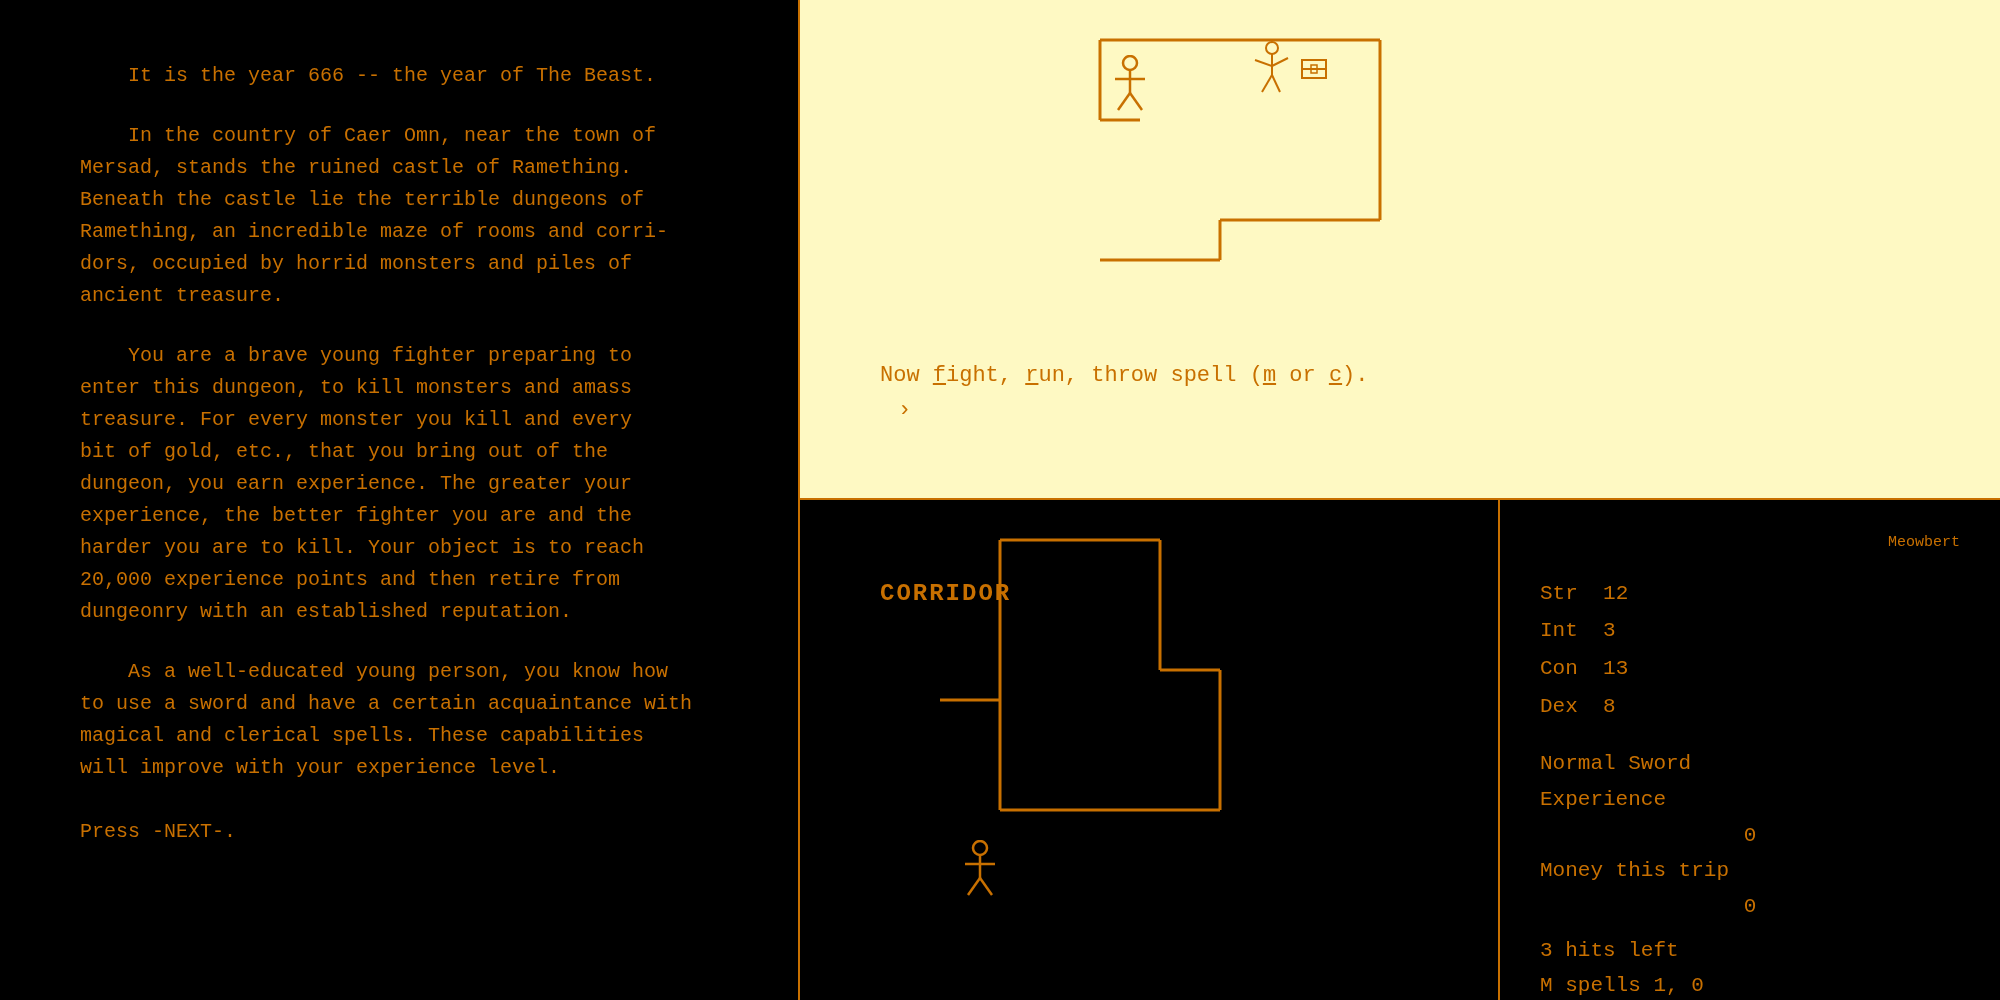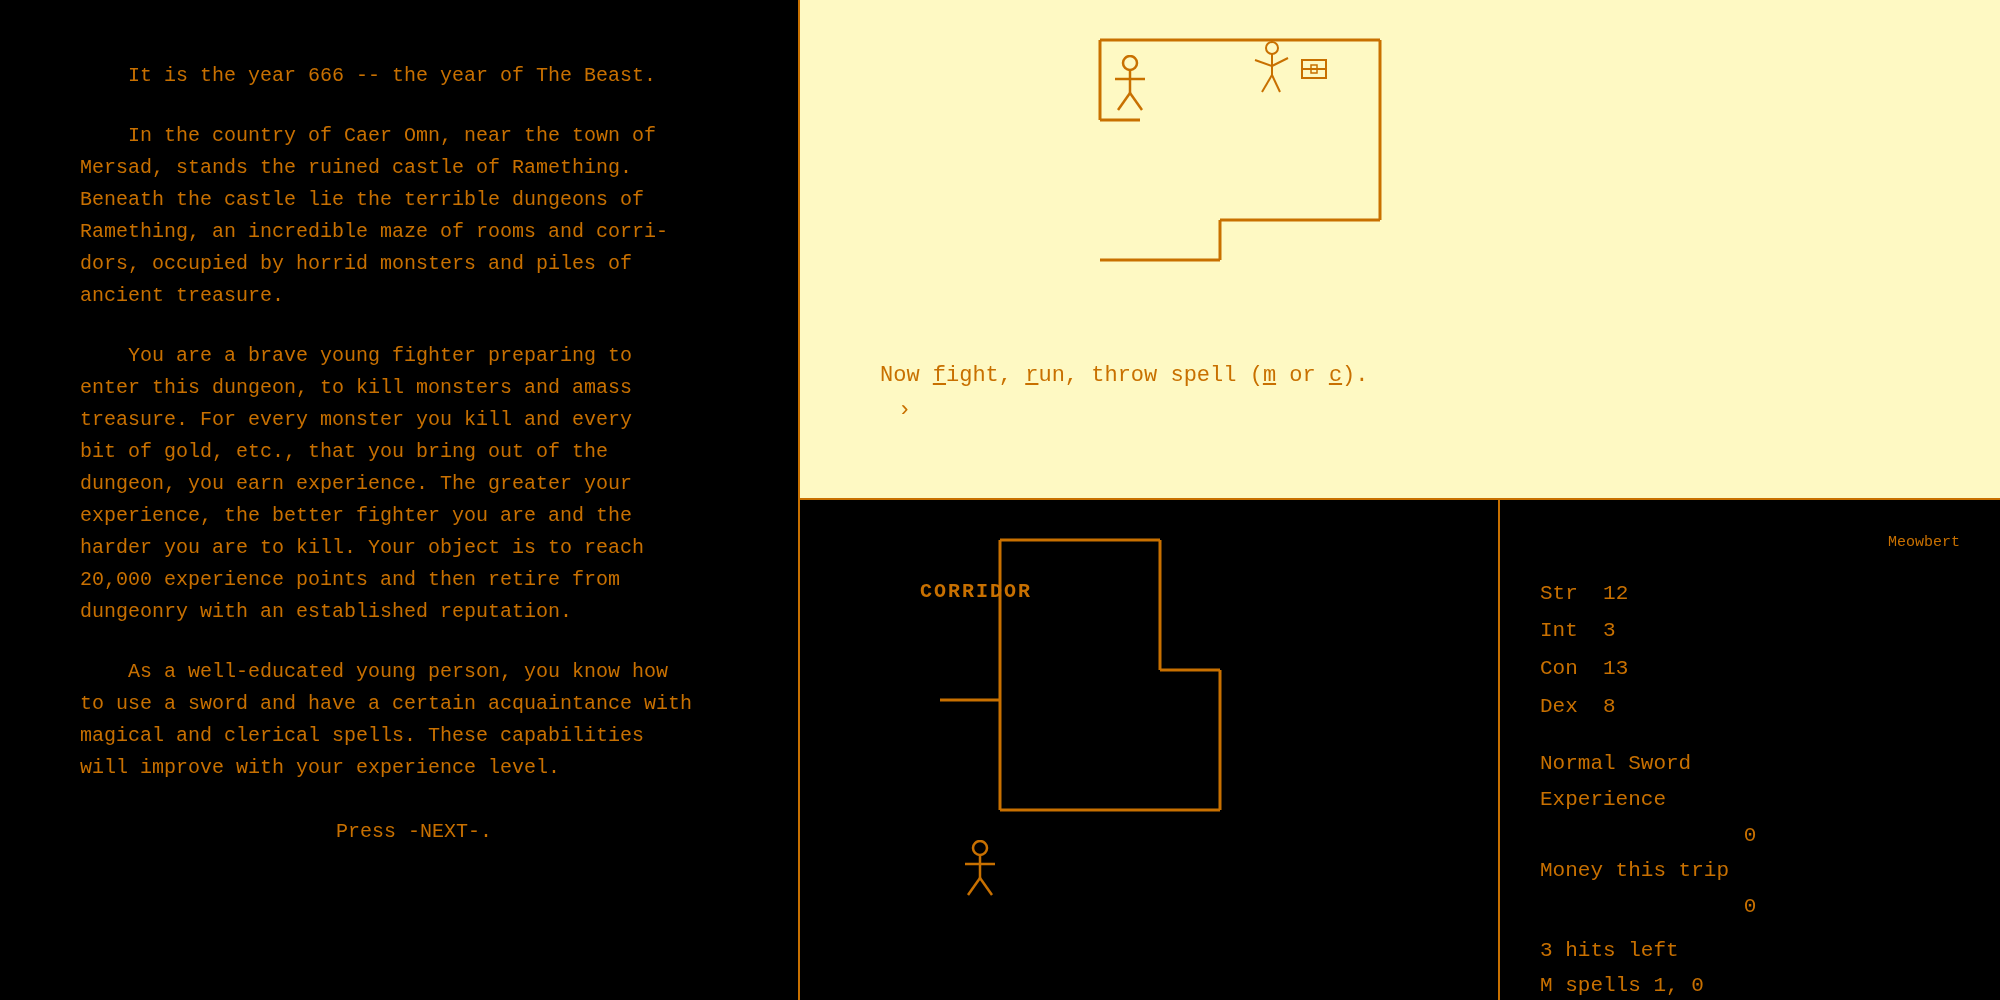--- a/index.html
+++ b/index.html
@@ -34,21 +34,20 @@
 
     .left-panel p {
       font-size: 20px;
       line-height: 1.6;
       color: #c87000;
       margin-bottom: 28px;
       font-family: Liberation Mono, monospace;
     }
 
     .left-panel .press-next {
-      text-align: center;
       margin-top: 32px;
     }
 
     
     .right-panel {
       width: 1200px;
       height: 1000px;
       background: #000;
       display: flex;
       flex-direction: column;
@@ -128,26 +127,25 @@
       height: 500px;
       background: #000;
       border-right: 2px solid #c87000;
       position: relative;
     }
 
     .corridor-label {
       position: absolute;
       top: 80px;
       left: 80px;
-      font-size: 20px;
+      font-size: 24px;
       color: #c87000;
       font-family: 'Courier New', Courier, monospace;
       font-weight: bold;
       letter-spacing: 2px;
-      margin-left: 40px;
     }
 
     .player-figure-bottom {
       position: absolute;
       top: 340px;
       left: 160px;
       font-size: 38px;
       color: #c87000;
       line-height: 1;
     }

